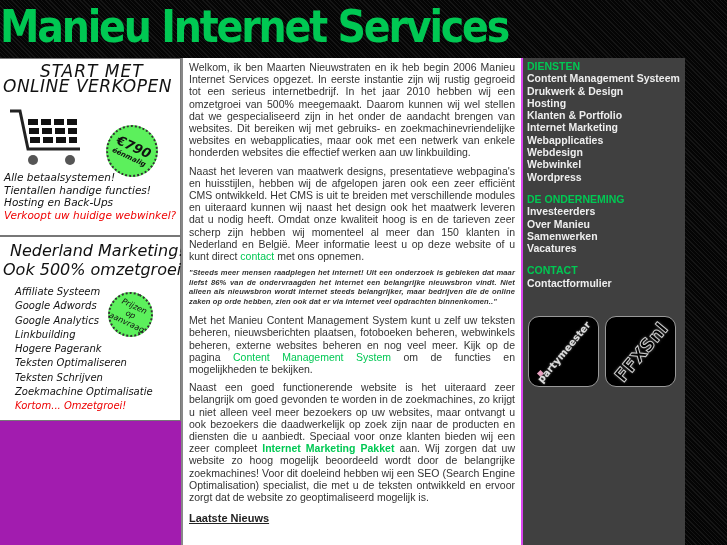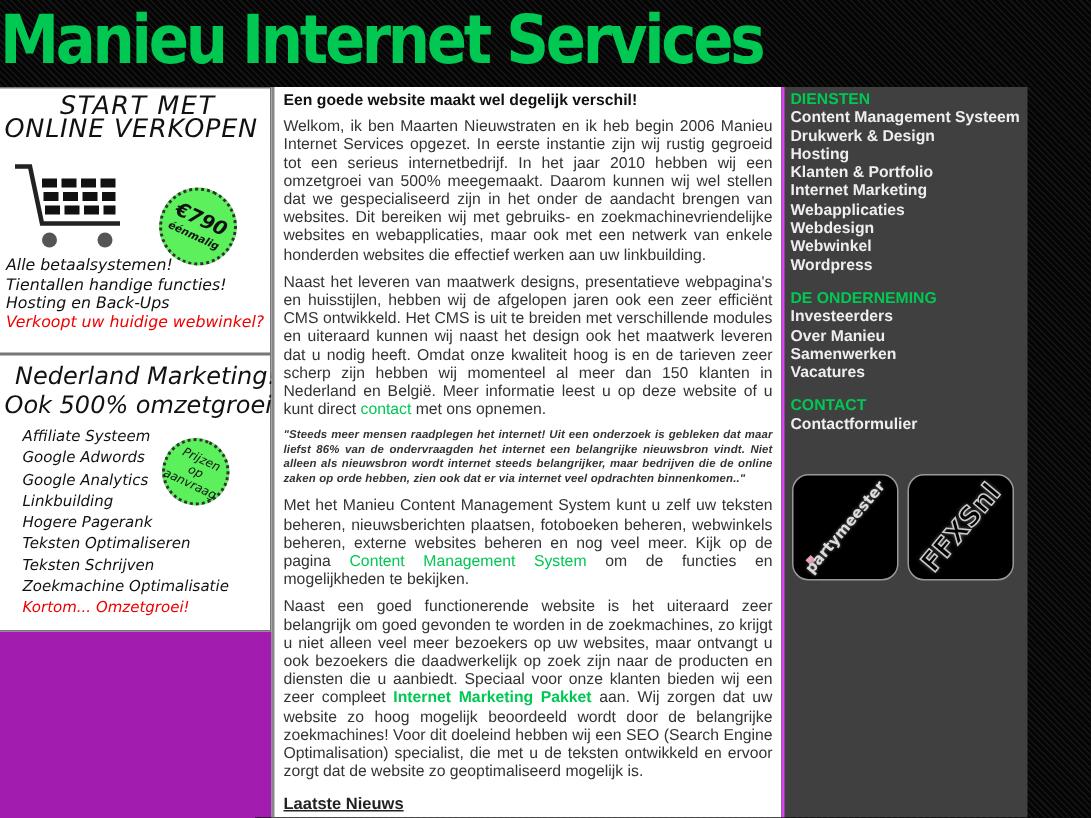--- a/index.html
+++ b/index.html
@@ -138,21 +138,20 @@
     </div>
     <div class="badge badge2">
       <div>Prijzen</div>
       <div>op</div>
       <div>aanvraag</div>
     </div>
   </div>
 </div>
 
 <div class="main">
-  <h1>Een goede website maakt wel degelijk verschil!</h1>
   <p>Welkom, ik ben Maarten Nieuwstraten en ik heb begin 2006 Manieu Internet Services opgezet. In eerste instantie zijn wij rustig gegroeid tot een serieus internetbedrijf. In het jaar 2010 hebben wij een omzetgroei van 500% meegemaakt. Daarom kunnen wij wel stellen dat we gespecialiseerd zijn in het onder de aandacht brengen van websites. Dit bereiken wij met gebruiks- en zoekmachinevriendelijke websites en webapplicaties, maar ook met een netwerk van enkele honderden websites die effectief werken aan uw linkbuilding.</p>
   <p><span>Naast het leveren van maatwerk designs, presentatieve webpagina's en huisstijlen, hebben wij de afgelopen jaren ook een zeer efficiënt CMS ontwikkeld. Het CMS is uit te breiden met verschillende modules en uiteraard kunnen wij naast het design ook het maatwerk leveren dat u nodig heeft. Omdat onze kwaliteit hoog is en de tarieven zeer scherp zijn hebben wij momenteel al meer dan 150 klanten in Nederland en België. Meer informatie leest u op deze website of u kunt direct </span><a href="#">contact</a><span> met ons opnemen.</span></p>
   <div class="quote">"Steeds meer mensen raadplegen het internet! Uit een onderzoek is gebleken dat maar liefst 86% van de ondervraagden het internet een belangrijke nieuwsbron vindt. Niet alleen als nieuwsbron wordt internet steeds belangrijker, maar bedrijven die de online zaken op orde hebben, zien ook dat er via internet veel opdrachten binnenkomen.."</div>
   <p><span>Met het Manieu Content Management System kunt u zelf uw teksten beheren, nieuwsberichten plaatsen, fotoboeken beheren, webwinkels beheren, externe websites beheren en nog veel meer. Kijk op de pagina </span><a href="#">Content Management System</a><span> om de functies en mogelijkheden te bekijken.</span></p>
   <p><span>Naast een goed functionerende website is het uiteraard zeer belangrijk om goed gevonden te worden in de zoekmachines, zo krijgt u niet alleen veel meer bezoekers op uw websites, maar ontvangt u ook bezoekers die daadwerkelijk op zoek zijn naar de producten en diensten die u aanbiedt. Speciaal voor onze klanten bieden wij een zeer compleet </span><a href="#" class="bold">Internet Marketing Pakket</a><span> aan. Wij zorgen dat uw website zo hoog mogelijk beoordeeld wordt door de belangrijke zoekmachines! Voor dit doeleind hebben wij een SEO (Search Engine Optimalisation) specialist, die met u de teksten ontwikkeld en ervoor zorgt dat de website zo geoptimaliseerd mogelijk is.</span></p>
   <div class="news-title">Laatste Nieuws</div>
 
 </div>
 
 <div class="right-col">

